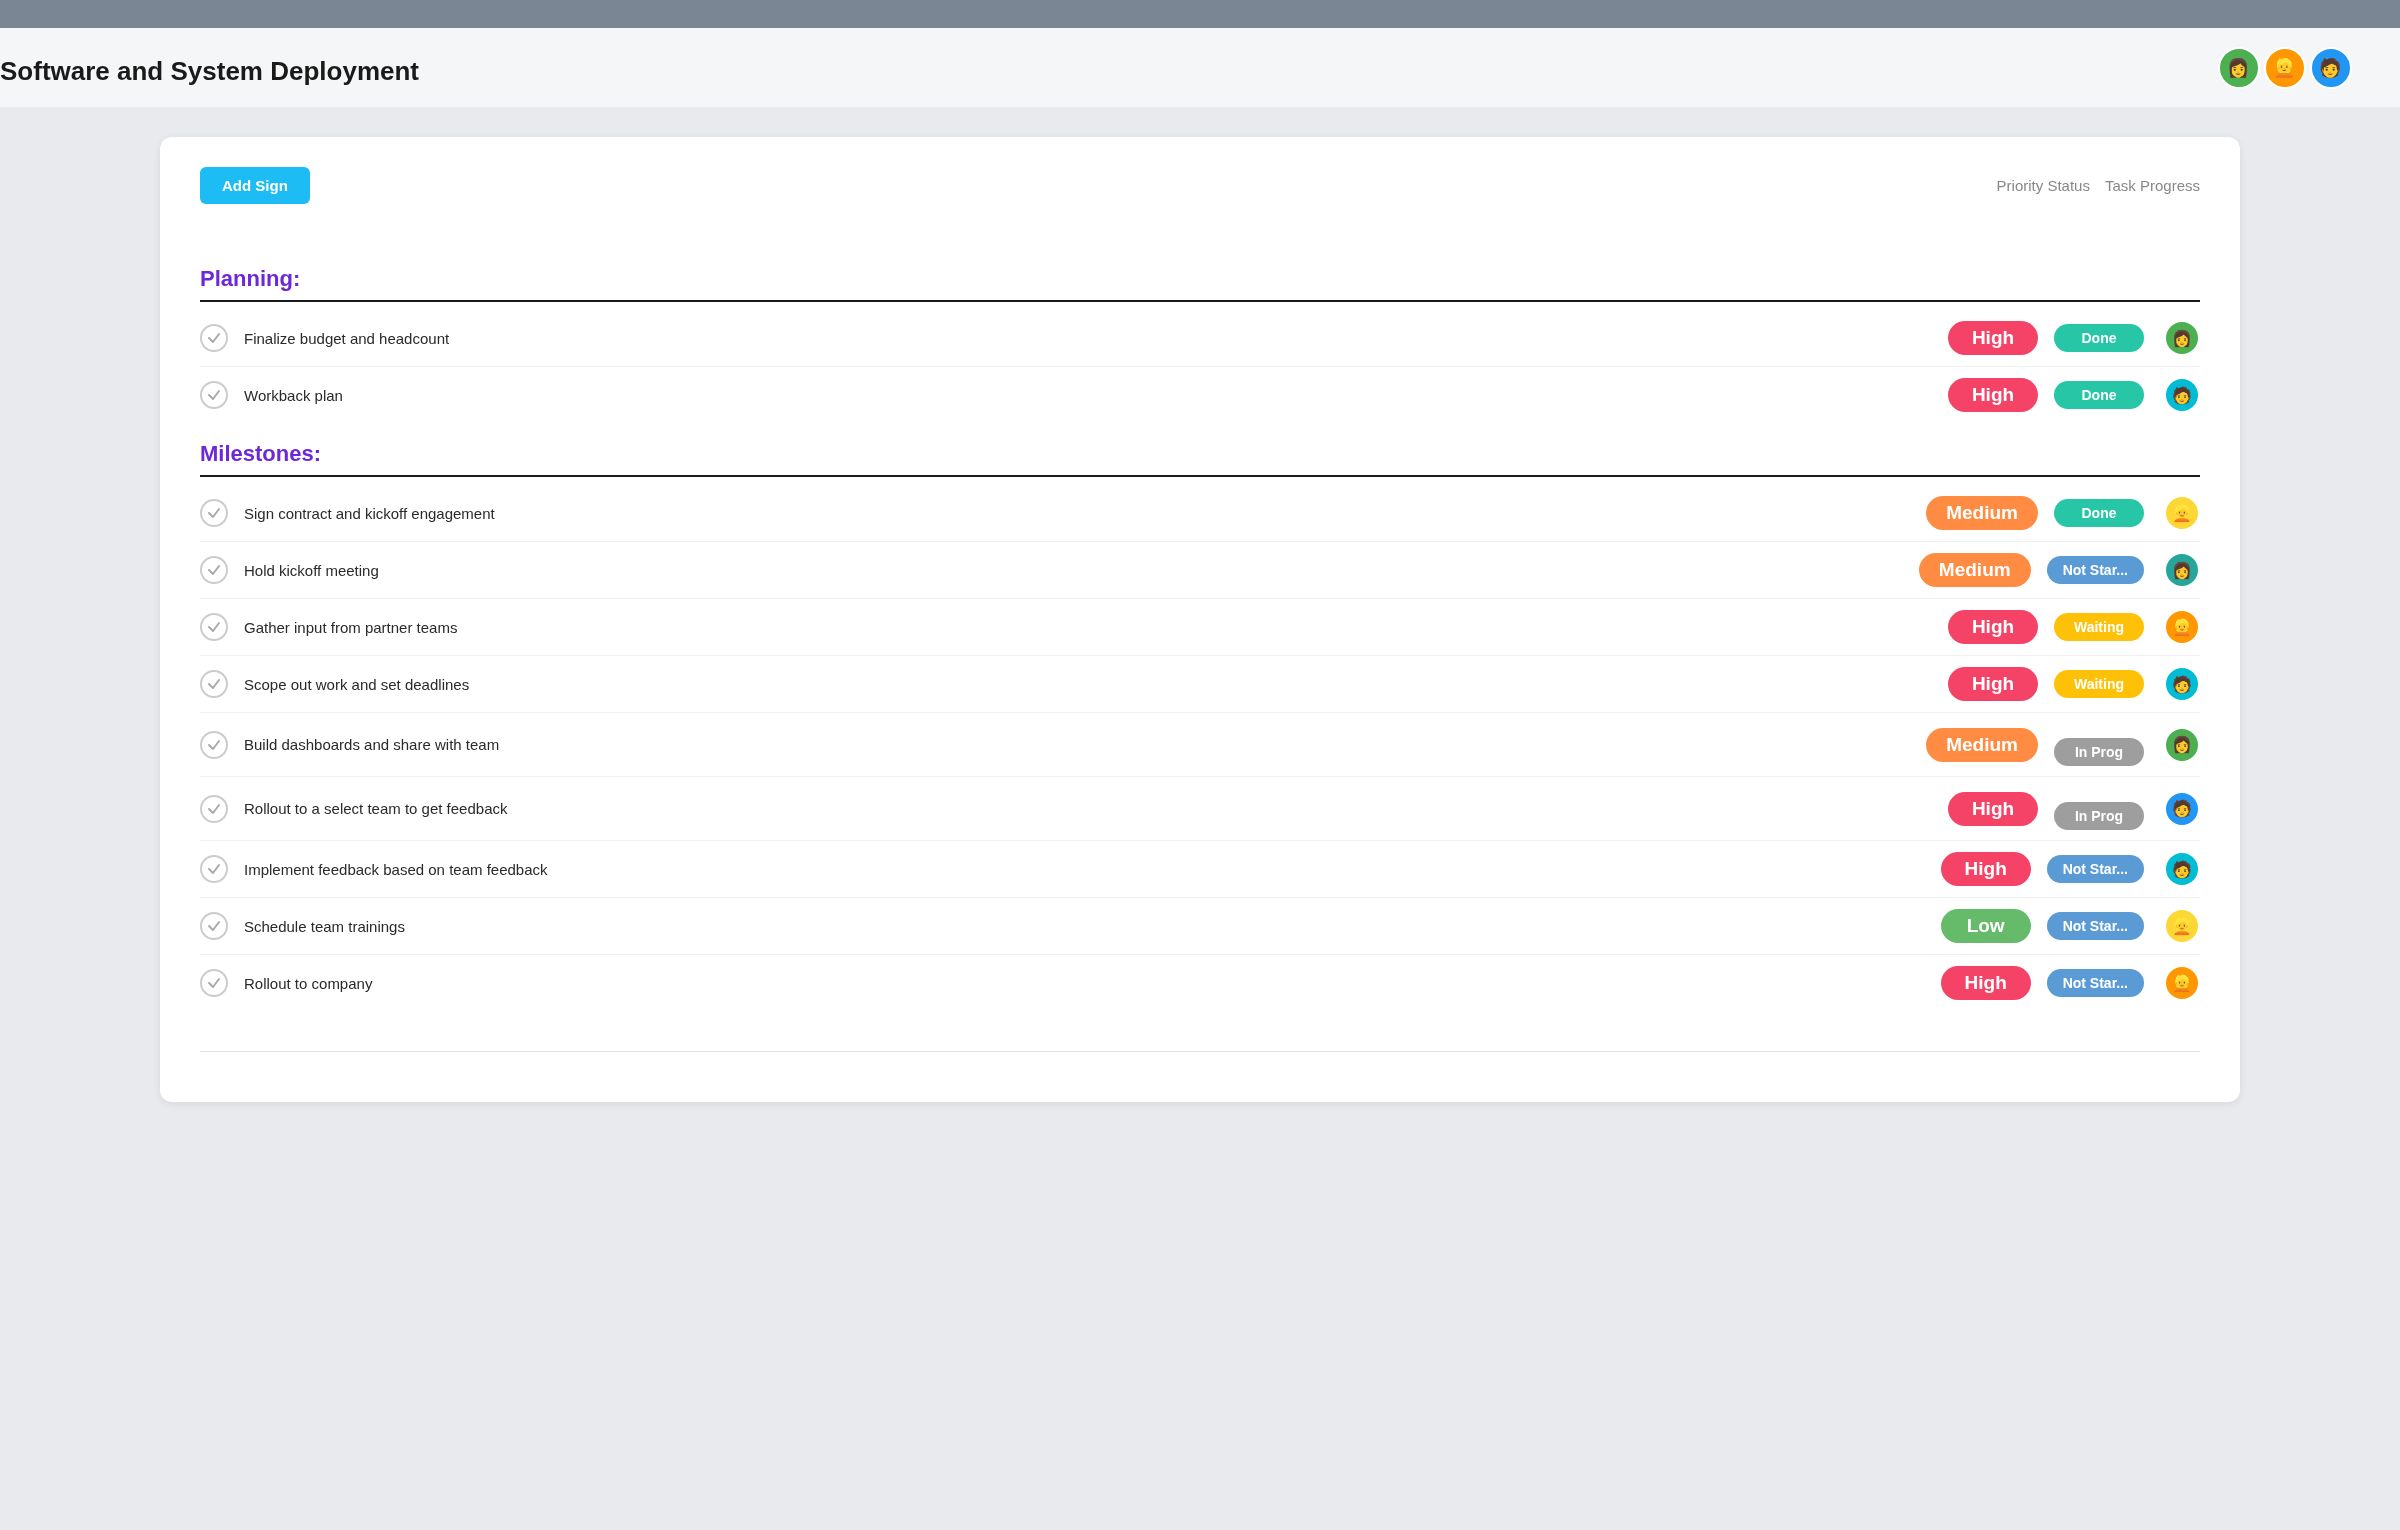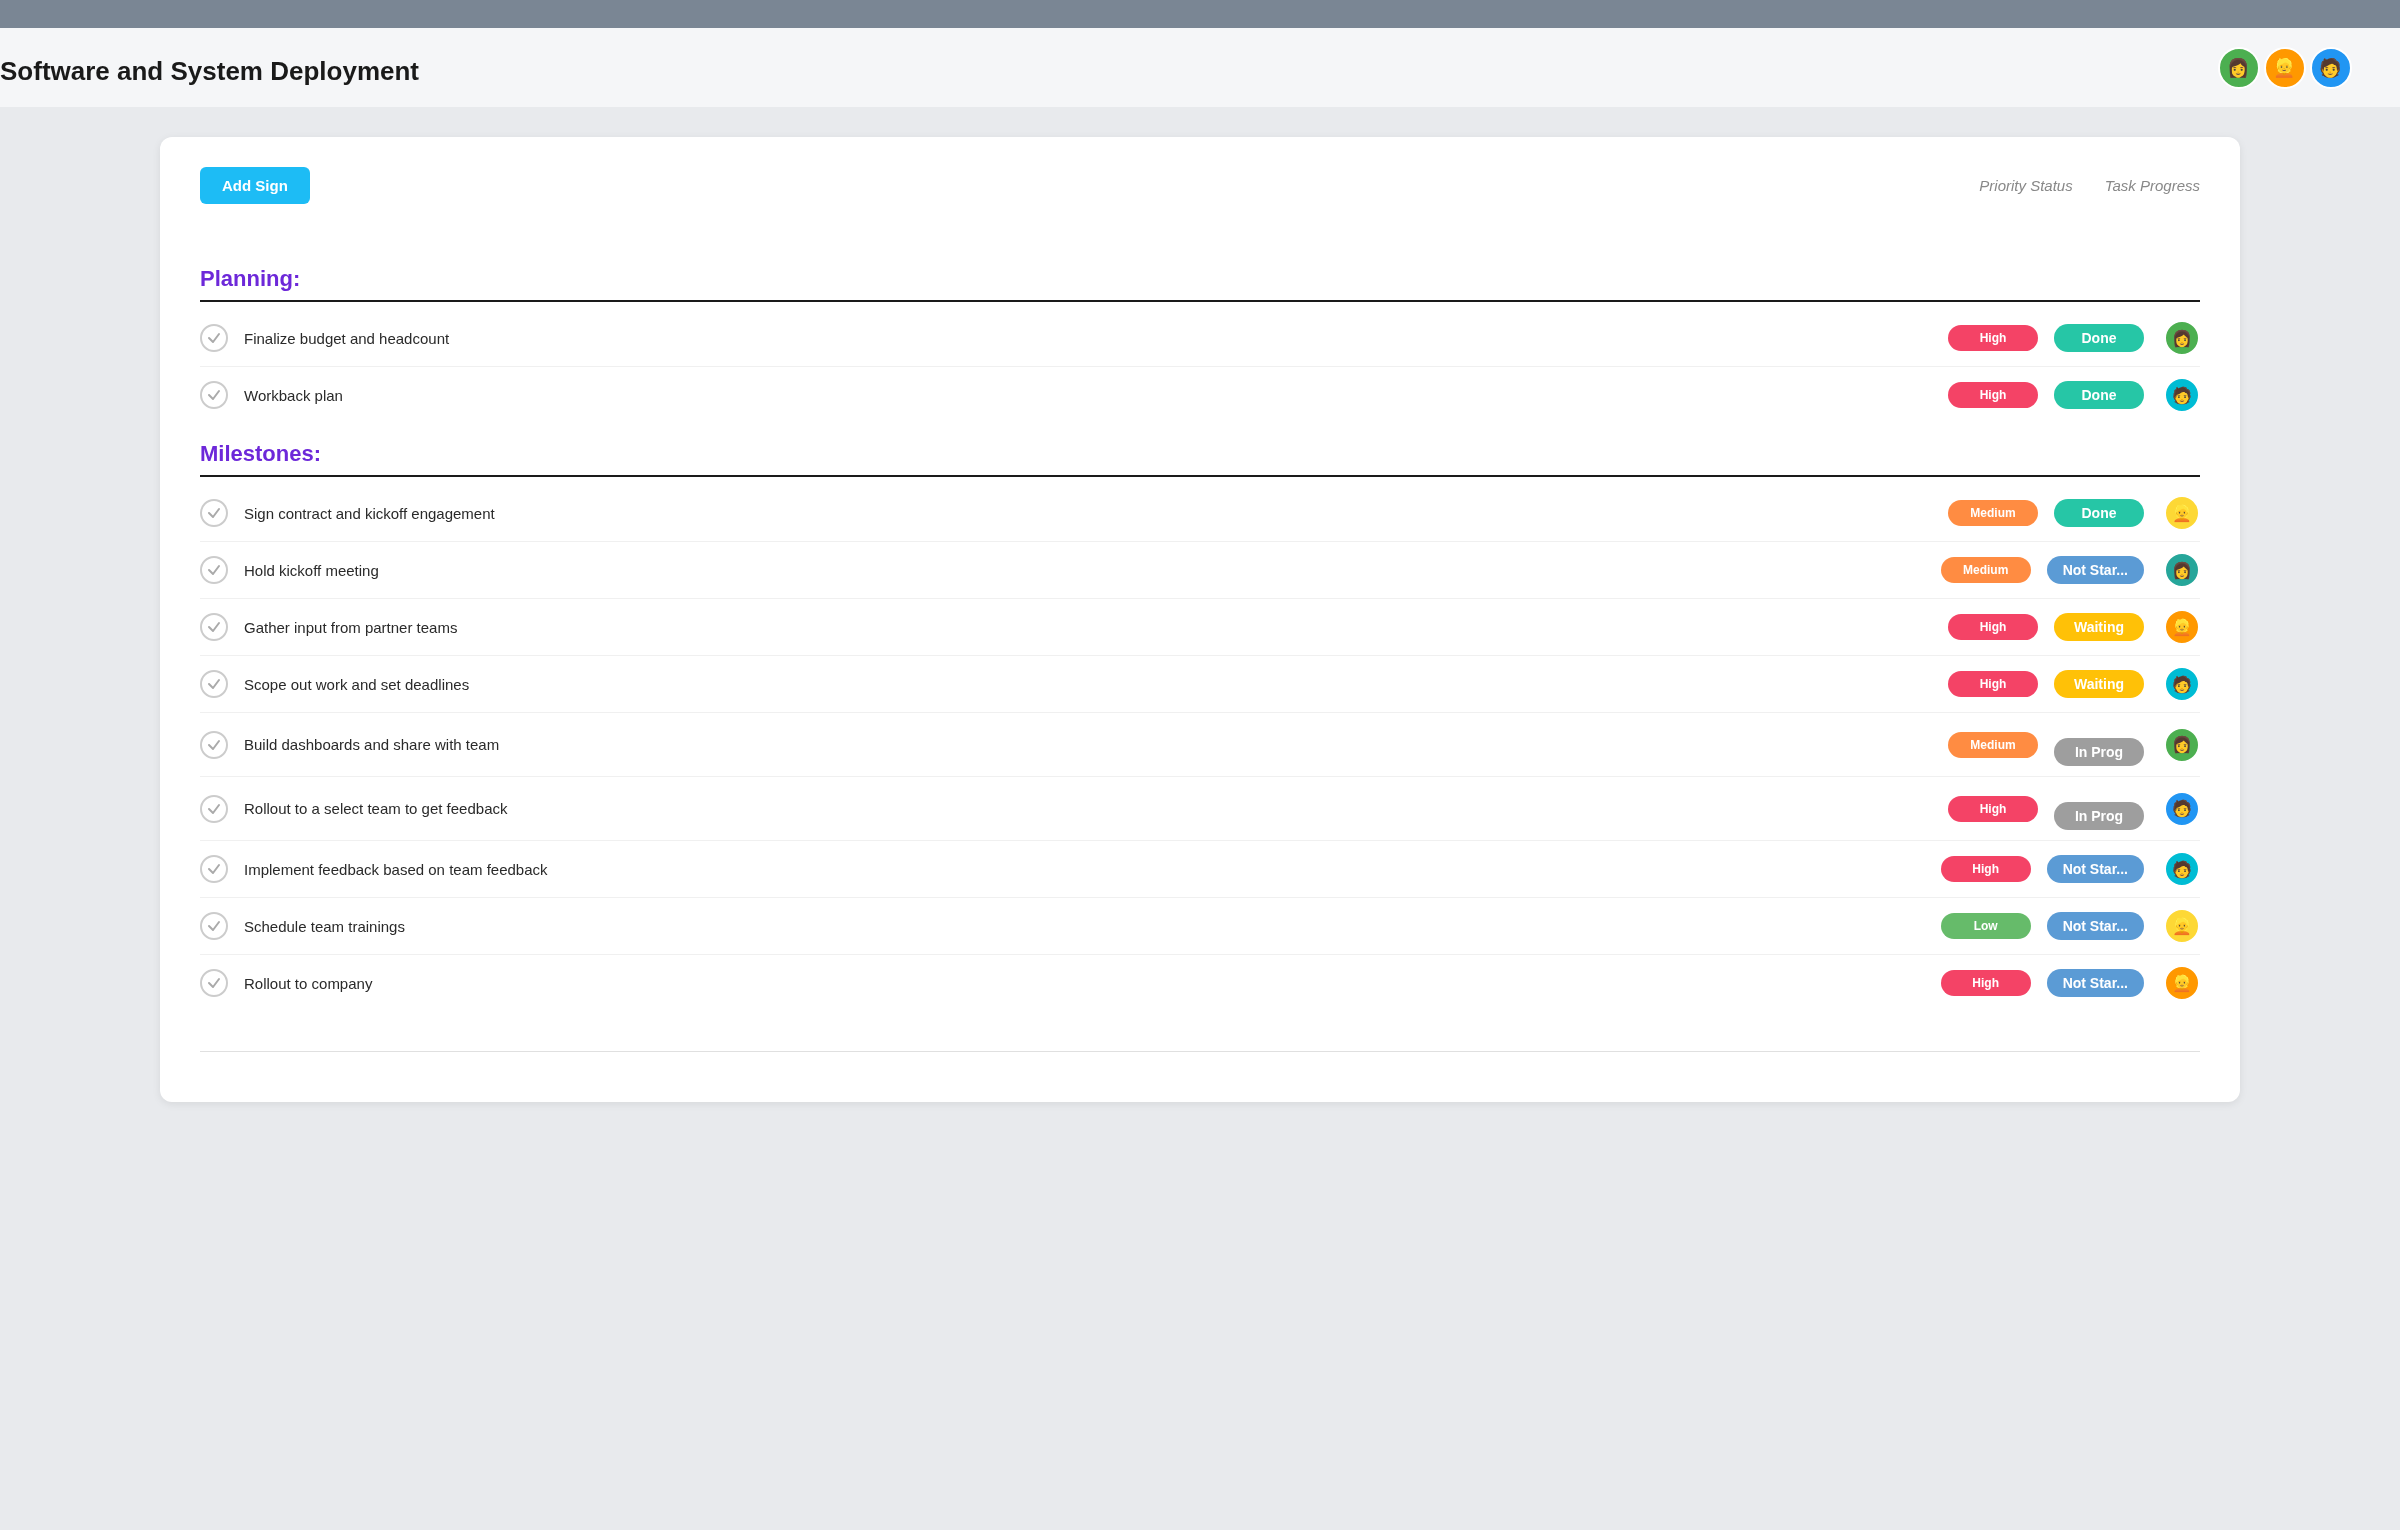--- a/index.html
+++ b/index.html
@@ -66,22 +66,21 @@
       color: white;
       border: none;
       border-radius: 6px;
       padding: 10px 22px;
       font-size: 15px;
       font-weight: 600;
       cursor: pointer;
     }
     .column-labels {
       display: flex;
-      gap: 32px;
-      font-style: italic;
+      gap: 15px;
     }
     .column-label {
       font-size: 15px;
       color: #888;
       font-weight: 500;
     }
     .section-title {
       font-size: 22px;
       font-weight: 700;
       color: #6d28d9;
@@ -122,21 +121,21 @@
       color: #2a2a2a;
     }
     .task-badges {
       display: flex;
       align-items: center;
       gap: 16px;
     }
     .priority-badge {
       border-radius: 20px;
       padding: 6px 20px;
-      font-size: 12px;
+      font-size: 19px;
       font-weight: 600;
       color: white;
       min-width: 90px;
       text-align: center;
     }
     .priority-high { background: #f44366; }
     .priority-medium { background: #ff8c42; }
     .priority-low { background: #66bb6a; }
 
     .status-badge {

